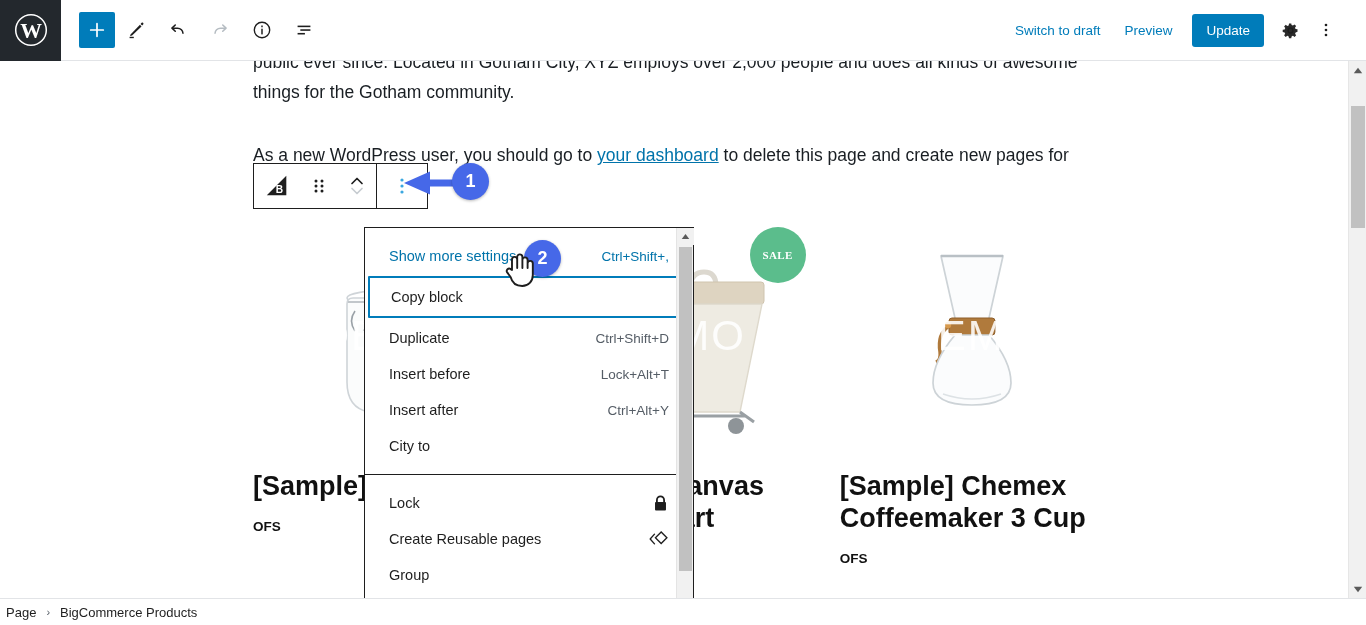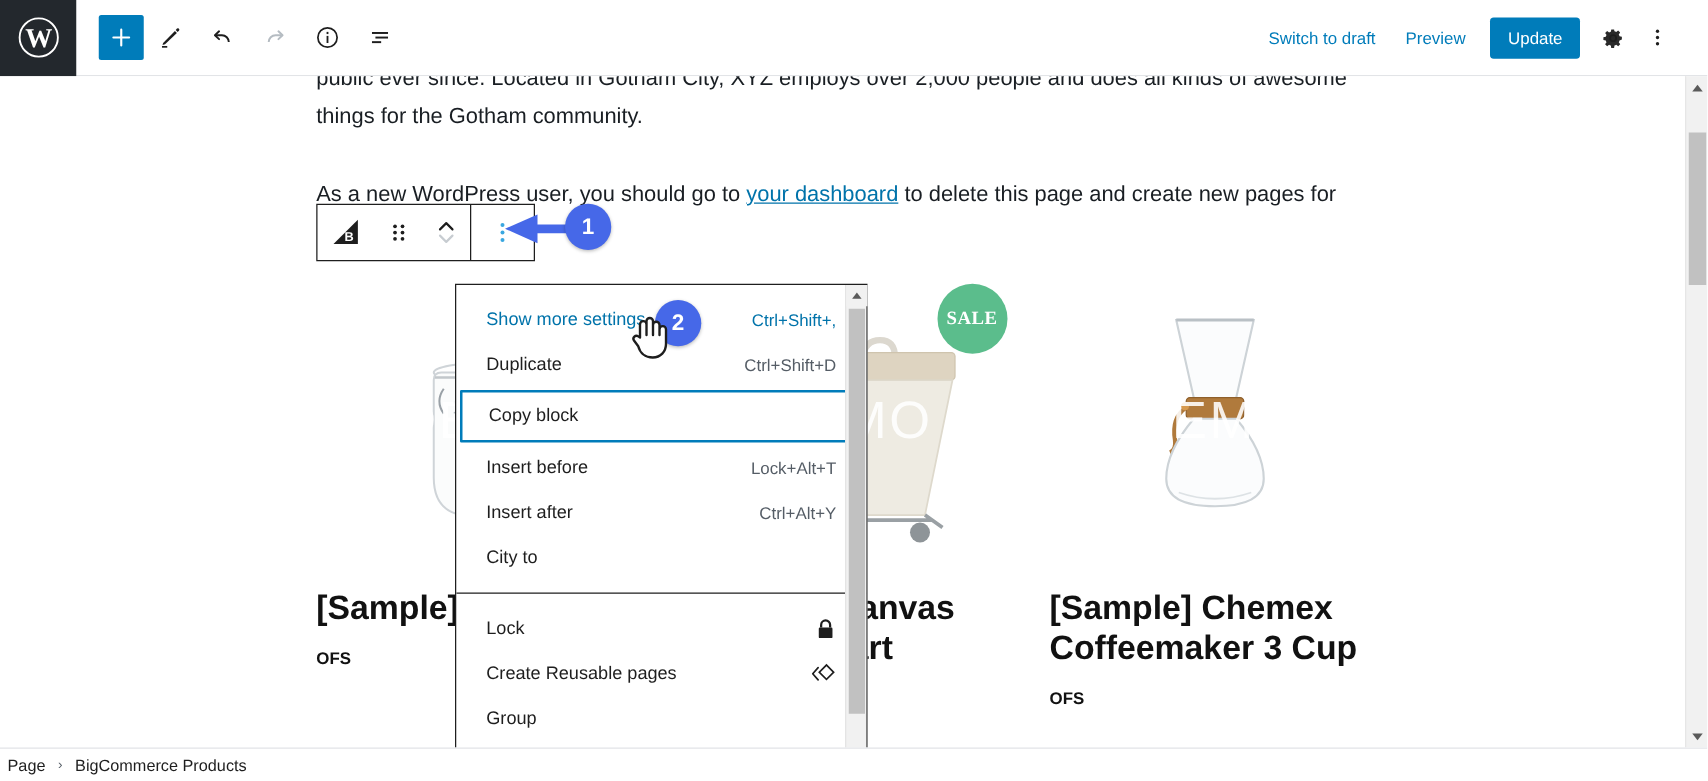--- a/index.html
+++ b/index.html
@@ -85,21 +85,21 @@
     overflow:hidden;
   }
   .demo-watermark{
     position:absolute; left:50%; top:50%; transform:translate(-50%,-50%);
     font-size:42px; color:rgba(255,255,255,.88); letter-spacing:2px;
     font-family:"Liberation Sans", sans-serif; pointer-events:none;
   }
   .sale-badge{
     position:absolute; right:6px; top:6px; width:56px; height:56px; border-radius:50%;
     background:#5bbd8c; color:#fff; display:flex; align-items:center; justify-content:center;
-    font-size:15px; font-weight:bold; letter-spacing:.4px;
+    font-size:11px; font-weight:bold; letter-spacing:.4px;
     font-family:"Liberation Serif", serif;
   }
   .prod-title{
     font-size:27px; font-weight:bold; line-height:1.18; color:#111;
     margin-top:20px; font-family:"Liberation Sans", sans-serif;
   }
   .prod-meta{
     font-size:13.5px; font-weight:bold; color:#111; margin-top:16px;
     font-family:"Liberation Sans", sans-serif;
   }
@@ -355,26 +355,26 @@
 </div>
 
 <div id="block-menu">
   <div id="menu-scroll-area">
 
     <div class="menu-section">
       <div class="menu-item hovered">
         <span class="mi-label">Show more settings</span>
         <span class="mi-short">Ctrl+Shift+,</span>
       </div>
+      <div class="menu-item focused">
+        <span class="mi-label">Copy block</span>
+      </div>
       <div class="menu-item">
         <span class="mi-label">Duplicate</span>
         <span class="mi-short">Ctrl+Shift+D</span>
-      </div>
-      <div class="menu-item focused">
-        <span class="mi-label">Copy block</span>
       </div>
       <div class="menu-item">
         <span class="mi-label">Insert before</span>
         <span class="mi-short">Lock+Alt+T</span>
       </div>
       <div class="menu-item">
         <span class="mi-label">Insert after</span>
         <span class="mi-short">Ctrl+Alt+Y</span>
       </div>
       <div class="menu-item">

